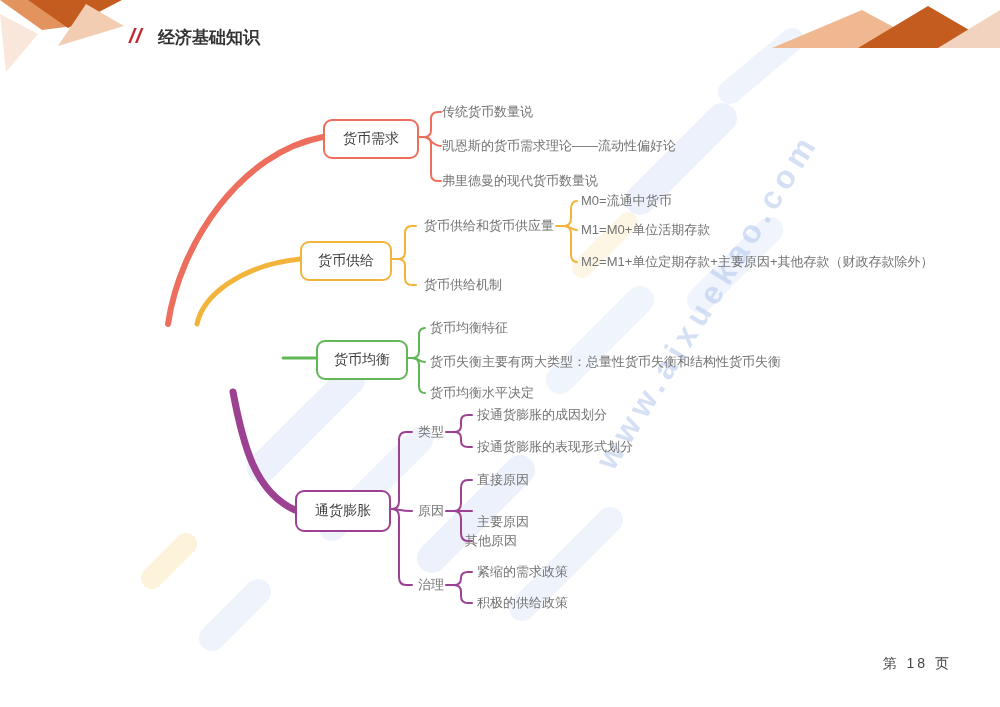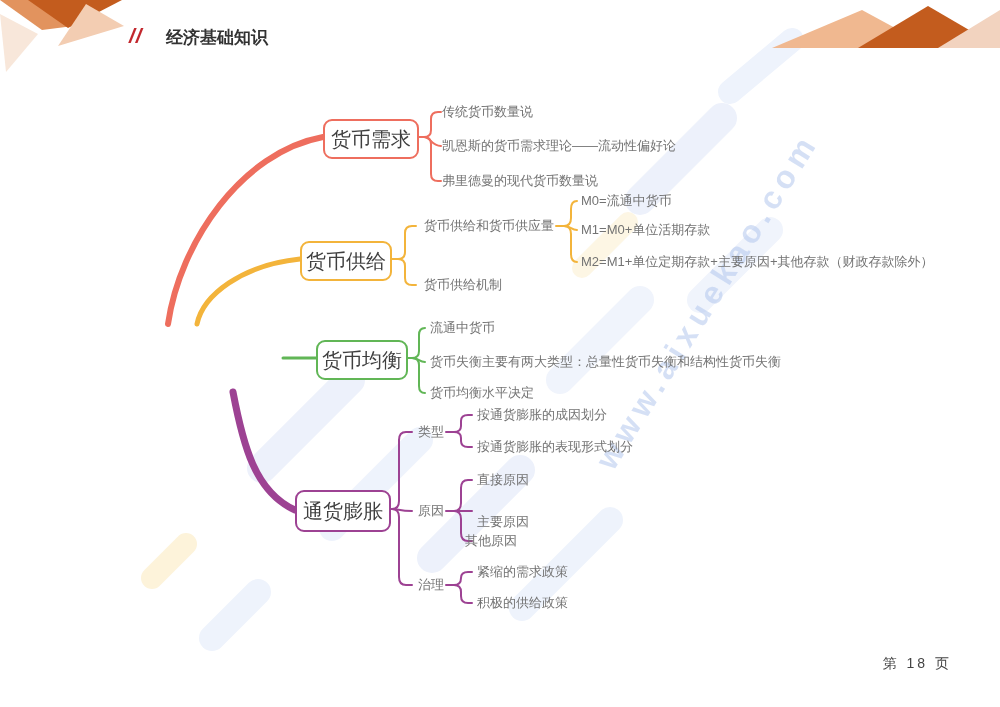--- a/index.html
+++ b/index.html
@@ -1,35 +1,35 @@
 <!DOCTYPE html>
 <html><head>
 <meta charset="utf-8">
 <style>
   html,body{margin:0;padding:0;background:#fff;}
   #page{position:relative;width:1000px;height:707px;background:#fff;overflow:hidden;
         font-family:"Liberation Sans","DejaVu Sans",sans-serif;color:#3c3c3c;}
   
   .hdr-slash{position:absolute;left:129px;top:24px;font-size:21px;font-weight:bold;
              font-style:italic;color:#c2272d;letter-spacing:1px;}
-  .hdr-title{position:absolute;left:158px;top:26px;font-size:17px;font-weight:bold;color:#333;margin-left:8px;}
+  .hdr-title{position:absolute;left:158px;top:26px;font-size:17px;font-weight:bold;color:#333;}
   
   #wm{position:absolute;inset:0;z-index:0;pointer-events:none;}
   .wm-text{position:absolute;left:604px;top:448px;font-size:32px;font-weight:bold;
            letter-spacing:6px;color:rgba(178,199,236,.55);transform:rotate(-58deg);
            transform-origin:left center;white-space:nowrap;}
   
   #links{position:absolute;inset:0;z-index:1;}
   
   .node{position:absolute;z-index:2;background:#fff;border-radius:9px;
         display:flex;align-items:center;justify-content:center;white-space:nowrap;}
   #root-node{left:57px;top:322px;width:226px;height:70px;border:2px solid #9aa1aa;
              border-radius:11px;font-size:19px;font-weight:bold;line-height:1.45;
              text-align:center;flex-direction:column;}
-  .branch-box{height:36px;font-size:20px;color:#3f3f3f;border:2px solid;}
+  .branch-box{height:36px;font-size:14px;color:#3f3f3f;border:2px solid;}
   #box-demand{left:323px;top:119px;width:92px;border-color:#ee6e5e;}
   #box-supply{left:300px;top:241px;width:88px;border-color:#f3b43b;}
   #box-balance{left:316px;top:340px;width:88px;border-color:#61b656;}
   #box-inflation{left:295px;top:490px;width:92px;height:38px;border-color:#9d4293;}
   .leaf{position:absolute;z-index:2;font-size:13px;color:#737373;white-space:nowrap;
         transform:translateY(-50%);}
   .footer{position:absolute;right:48px;top:655px;font-size:14px;color:#444;letter-spacing:3px;}
 </style>
 </head>
 <body>
@@ -131,21 +131,21 @@
   <div class="leaf" style="left:442px;top:112px">传统货币数量说</div>
   <div class="leaf" style="left:442px;top:146px">凯恩斯的货币需求理论——流动性偏好论</div>
   <div class="leaf" style="left:442px;top:181px">弗里德曼的现代货币数量说</div>
 
   <div class="leaf" style="left:424px;top:226px">货币供给和货币供应量</div>
   <div class="leaf" style="left:581px;top:201px">M0=流通中货币</div>
   <div class="leaf" style="left:581px;top:230px">M1=M0+单位活期存款</div>
   <div class="leaf" style="left:581px;top:262px">M2=M1+单位定期存款+主要原因+其他存款（财政存款除外）</div>
   <div class="leaf" style="left:424px;top:285px">货币供给机制</div>
 
-  <div class="leaf" style="left:430px;top:328px">流通中货币</div>
+  <div class="leaf" style="left:430px;top:328px">货币均衡特征</div>
   <div class="leaf" style="left:430px;top:362px">货币失衡主要有两大类型：总量性货币失衡和结构性货币失衡</div>
   <div class="leaf" style="left:430px;top:393px">货币均衡水平决定</div>
 
   <div class="leaf" style="left:418px;top:432px">类型</div>
   <div class="leaf" style="left:477px;top:415px">按通货膨胀的成因划分</div>
   <div class="leaf" style="left:477px;top:447px">按通货膨胀的表现形式划分</div>
   <div class="leaf" style="left:418px;top:511px">原因</div>
   <div class="leaf" style="left:477px;top:480px">直接原因</div>
   <div class="leaf" style="left:477px;top:522px">主要原因</div>
   <div class="leaf" style="left:465px;top:541px">其他原因</div>

